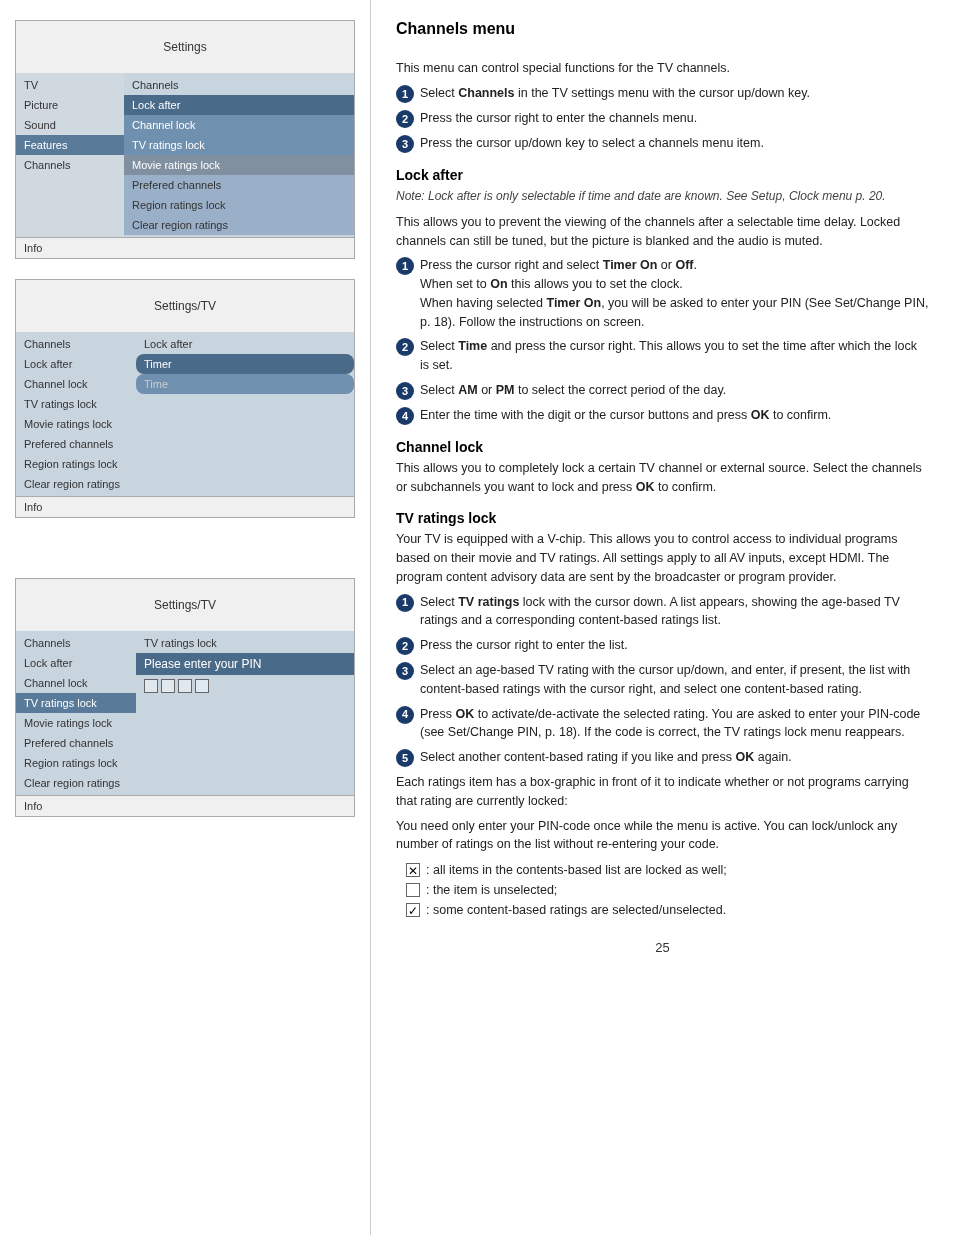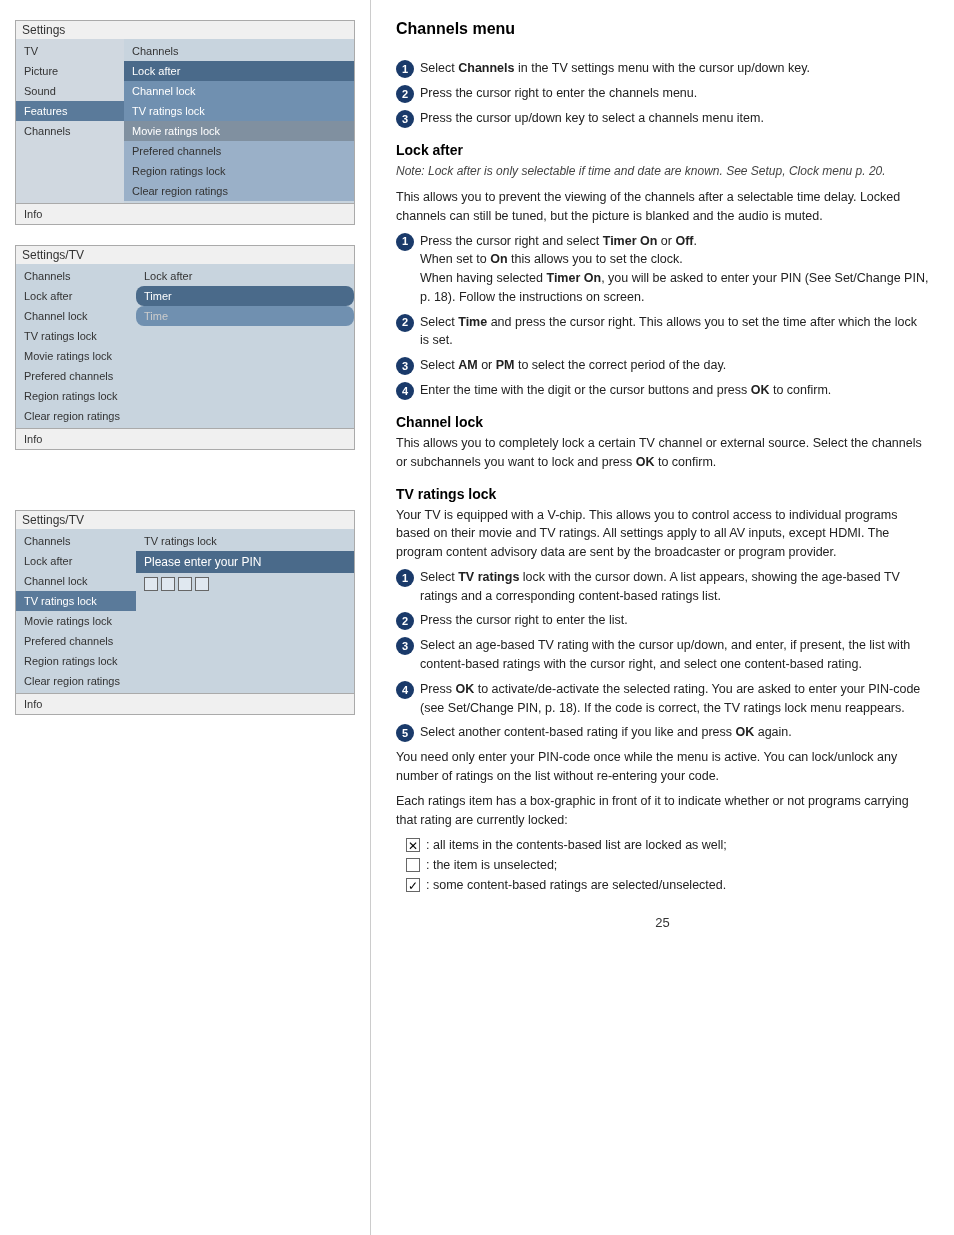--- a/index.html
+++ b/index.html
@@ -28,24 +28,25 @@
     }
 
     
     .settings-box {
       border: 1px solid #aaa;
       margin-bottom: 20px;
       font-size: 12px;
       background: #f0f0f0;
     }
     .settings-box .settings-title {
-      padding: 2px 6px;
+      padding: 19px 6px;
       font-size: 12px;
       color: #333;
       background: #f0f0f0;
+      text-align: center;
     }
     .settings-box .settings-content {
       display: flex;
     }
     .settings-box .left-col {
       width: 108px;
       background: #d0d8e0;
       padding: 2px 0;
     }
     .settings-box .left-col .nav-item {
@@ -359,20 +360,21 @@
       </div>
     </div>
     <div class="info-bar">Info</div>
   </div>
 
 </div>
 
 <div class="right-panel">
 
   <h2>Channels menu</h2>
+  <p>This menu can control special functions for the TV channels.</p>
 
   <ul class="step-list">
     <li>
       <span class="step-num">1</span>
       <span class="step-content">Select <span class="bold">Channels</span> in the TV settings menu with the cursor up/down key.</span>
     </li>
     <li>
       <span class="step-num">2</span>
       <span class="step-content">Press the cursor right to enter the channels menu.</span>
     </li>
@@ -431,22 +433,22 @@
     <li>
       <span class="step-num">4</span>
       <span class="step-content">Press <span class="bold">OK</span> to activate/de-activate the selected rating. You are asked to enter your PIN-code (see Set/Change PIN, p. 18). If the code is correct, the TV ratings lock menu reappears.</span>
     </li>
     <li>
       <span class="step-num">5</span>
       <span class="step-content">Select another content-based rating if you like and press <span class="bold">OK</span> again.</span>
     </li>
   </ul>
 
+  <p>Each ratings item has a box-graphic in front of it to indicate whether or not programs carrying that rating are currently locked:</p>
   <p>You need only enter your PIN-code once while the menu is active. You can lock/unlock any number of ratings on the list without re-entering your code.</p>
-  <p>Each ratings item has a box-graphic in front of it to indicate whether or not programs carrying that rating are currently locked:</p>
 
   <ul class="bullet-list">
     <li>
       <span class="check-icon checked"></span>
       <span>: all items in the contents-based list are locked as well;</span>
     </li>
     <li>
       <span class="check-icon"></span>
       <span>: the item is unselected;</span>
     </li>

